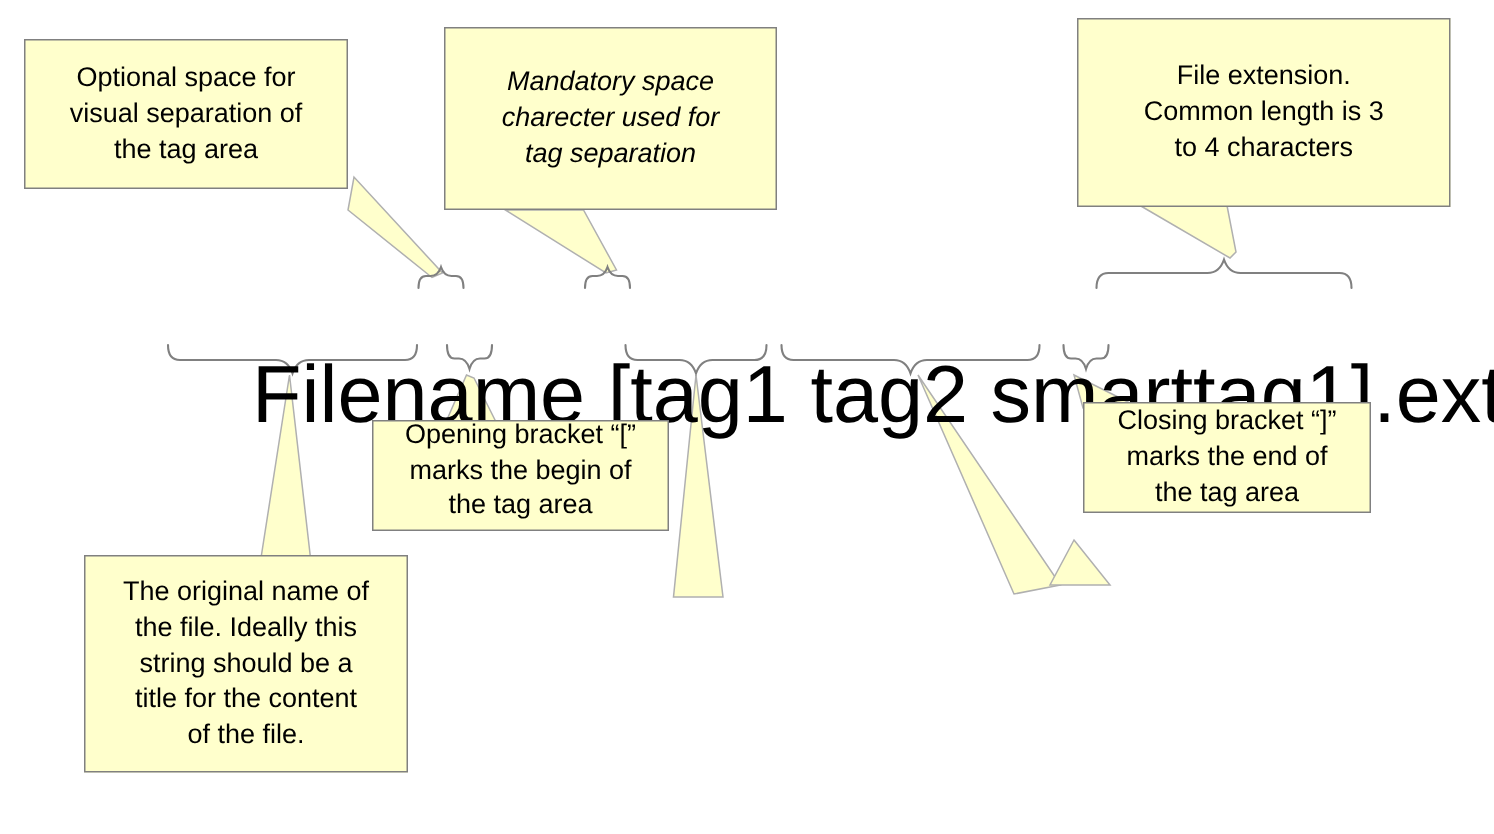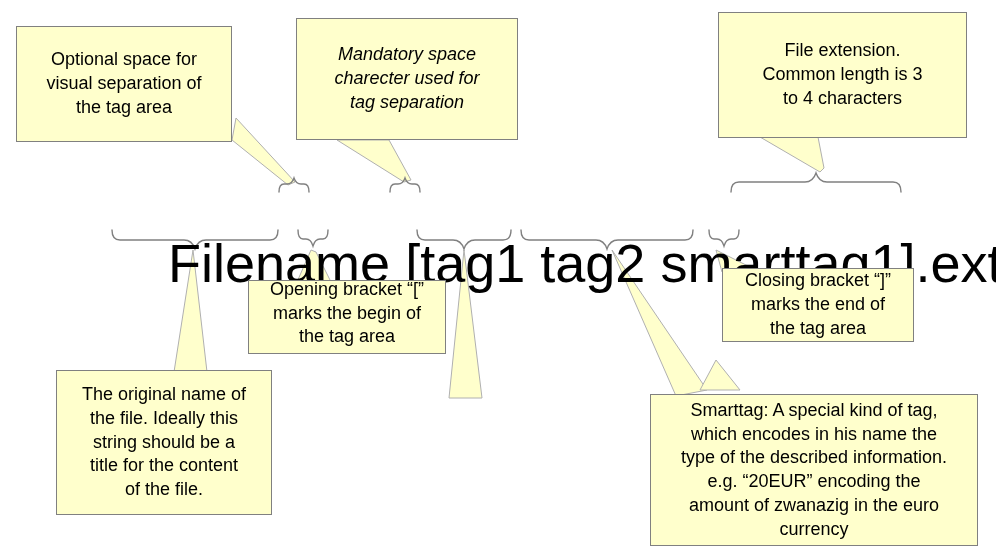--- a/index.html
+++ b/index.html
@@ -105,21 +105,21 @@
       <path d="M709,230 q0,9 5,9 h3 q5,0 7,7 q2,-7 7,-7 h3 q5,0 5,-9"></path>
 
       <path d="M731,192 q0,-10 8,-10 h66 q8,0 11,-9 q3,9 11,9 h66 q8,0 8,10"></path>
     </g>
   </svg>
 
   <div id="filename-string">
     <span>Filename</span><span> </span><span>[</span><span>tag1</span><span> </span><span>tag2</span><span> </span><span>smarttag1</span><span>]</span><span>.extension</span>
   </div>
 
-  <div class="callout" style="left:16px; top:26px; width:216px; height:116px;">
+  <div class="callout" style="left:16px; top:26px; width:216px; height:100px;">
     <span class="txt">Optional space for
 visual separation of
 the tag area</span>
   </div>
 
   <div class="callout" style="left:296px; top:18px; width:222px; height:122px;font-style:italic;">
     <span class="txt">Mandatory space
 charecter used for
 tag separation</span>
   </div>
@@ -144,22 +144,14 @@
 
   <div class="callout" style="left:56px; top:370px; width:216px; height:145px;">
     <span class="txt">The original name of
 the file. Ideally this
 string should be a
 title for the content
 of the file.</span>
   </div>
 
 
-  <div class="callout" style="left:650px; top:394px; width:328px; height:152px;">
-    <span class="txt">Smarttag: A special kind of tag,
-which encodes in his name the
-type of the described information.
-e.g. “20EUR” encoding the
-amount of zwanazig in the euro
-currency</span>
-  </div>
 
 </div>
 
 </body></html>

